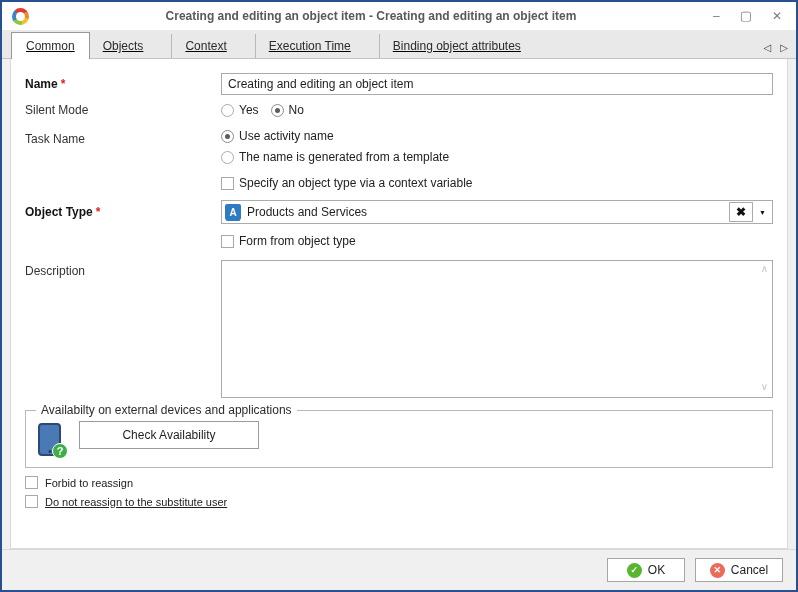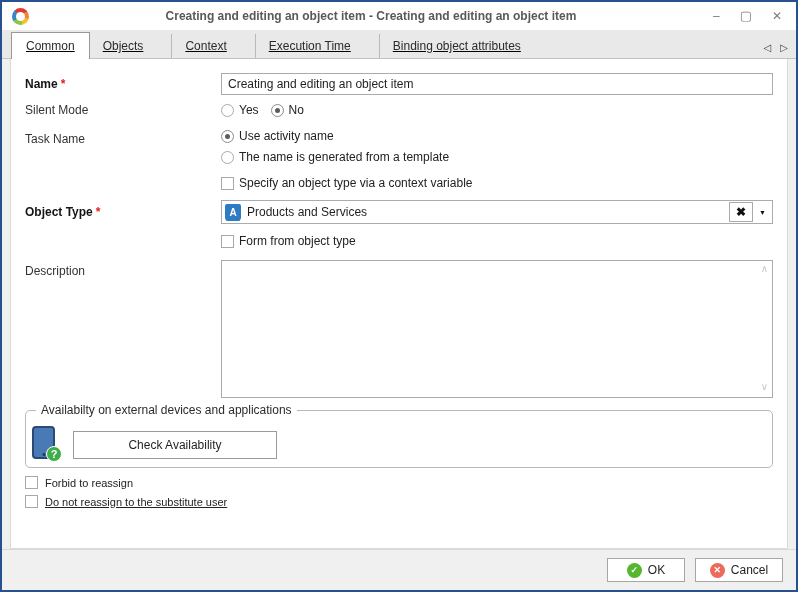--- a/index.html
+++ b/index.html
@@ -131,23 +131,23 @@
     resize:none; font-family:"Liberation Sans", sans-serif;
     font-size:12px; padding:4px 18px 4px 6px; outline:none; display:block;
   }
   .scroll-up, .scroll-down{
     position:absolute; right:5px; color:#c6c6c6; font-size:10px; line-height:10px;
   }
   .scroll-up{ top:4px; } .scroll-down{ bottom:6px; }
 
   
   .groupbox{
-    margin-top:12px; border:1px solid #b8b8b8; border-radius:5px;
-    height:58px; position:relative; padding:10px 12px 8px 4px;
-    display:flex; align-items:flex-end;
+    margin-top:12px; border:1px solid #b8b8b8; border-radius:0;
+    height:58px; position:relative; padding:10px 12px 8px 10px;
+    display:flex; align-items:flex-start;
   }
   .groupbox .legend{
     position:absolute; top:-8px; left:10px; background:#fff;
     padding:0 5px; font-size:12px; color:#2b2b2b;
   }
   .phone{
     width:23px; height:33px; background:#4a7ab5;
     border:2px solid #2c4a73; border-radius:4px;
     position:relative; margin:2px 18px 0 2px; flex:0 0 auto;
   }
@@ -156,21 +156,21 @@
     width:3px; height:3px; border-radius:50%; background:#203a5c;
   }
   .badge{
     position:absolute; right:-9px; bottom:-5px;
     width:16px; height:16px; border-radius:50%;
     background:#3fae49; border:1px solid #ffffff;
     color:#fff; font-size:11px; font-weight:bold;
     text-align:center; line-height:14px;
   }
   .check-btn{
-    width:204px; height:28px; background:#fff;
+    width:180px; height:28px; background:#fff;
     border:1px solid #9b9b9b; font-size:12px; color:#1f1f1f;
     font-family:"Liberation Sans", sans-serif;
   }
 
   .cb-row{ display:flex; align-items:center; gap:7px; font-size:11px; color:#222; }
 
   
   .footer{
     flex:0 0 41px; background:#f0f0f0; border-top:1px solid #d9d9d9;
     display:flex; align-items:center; justify-content:flex-end;

